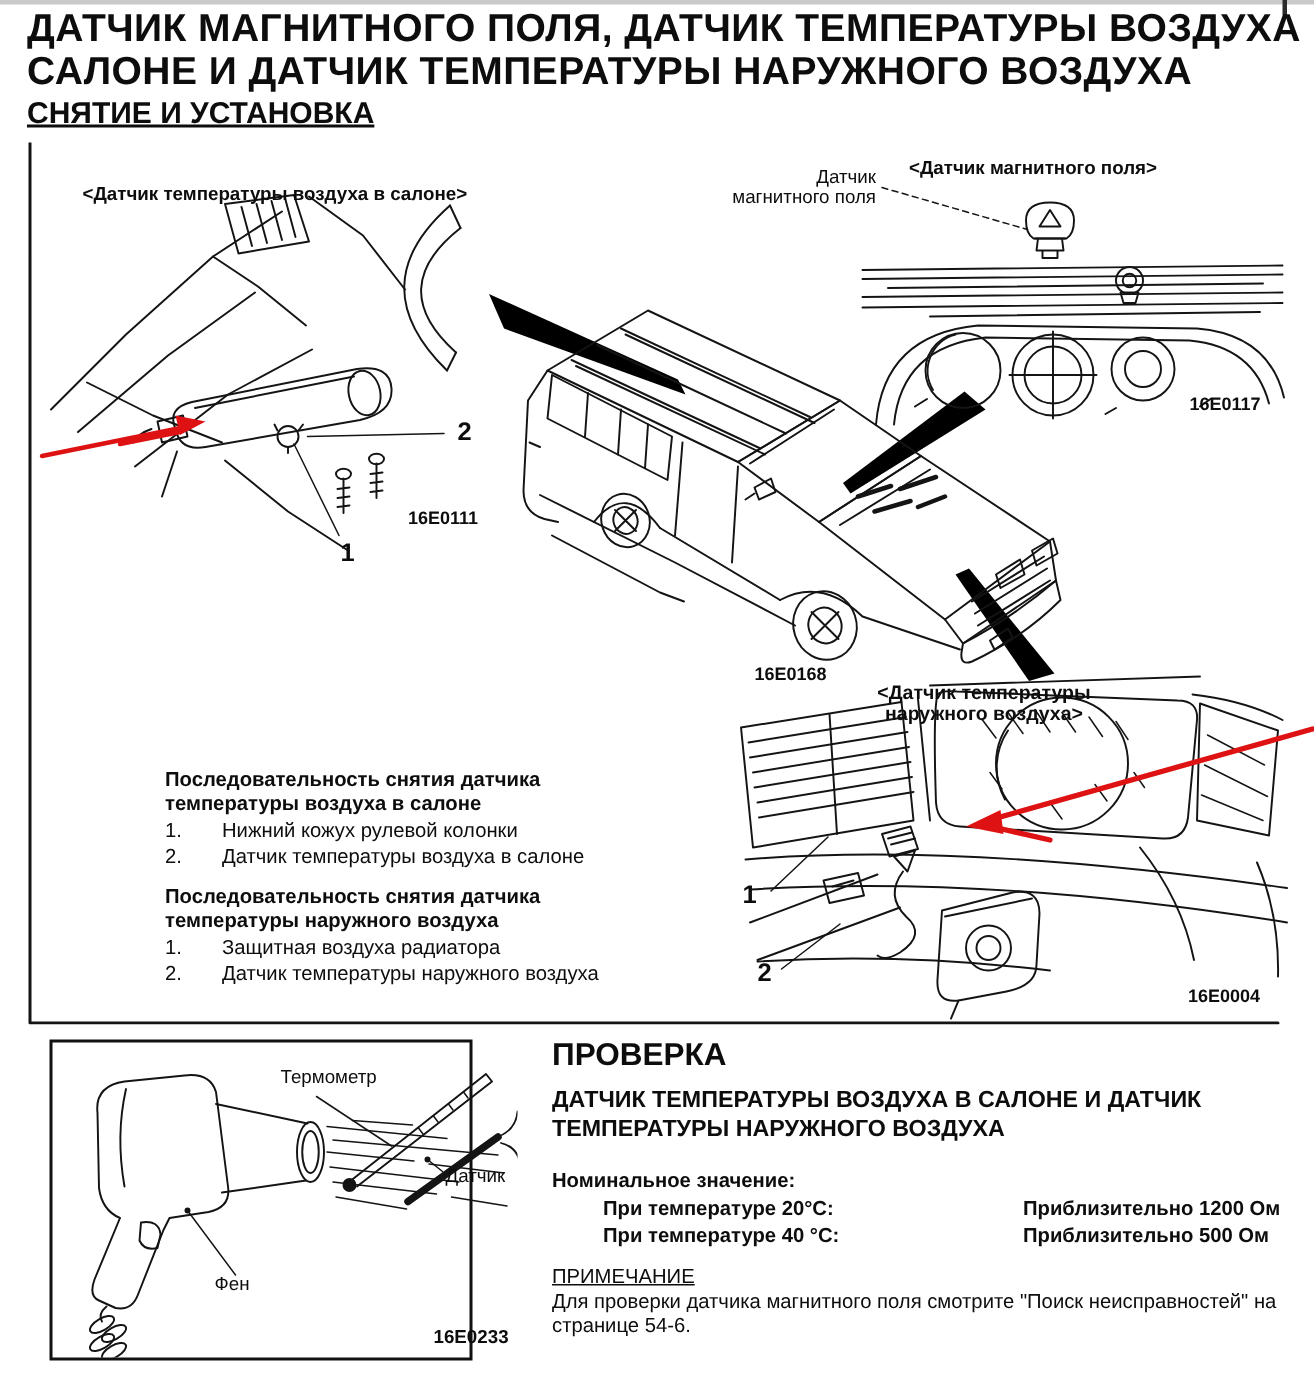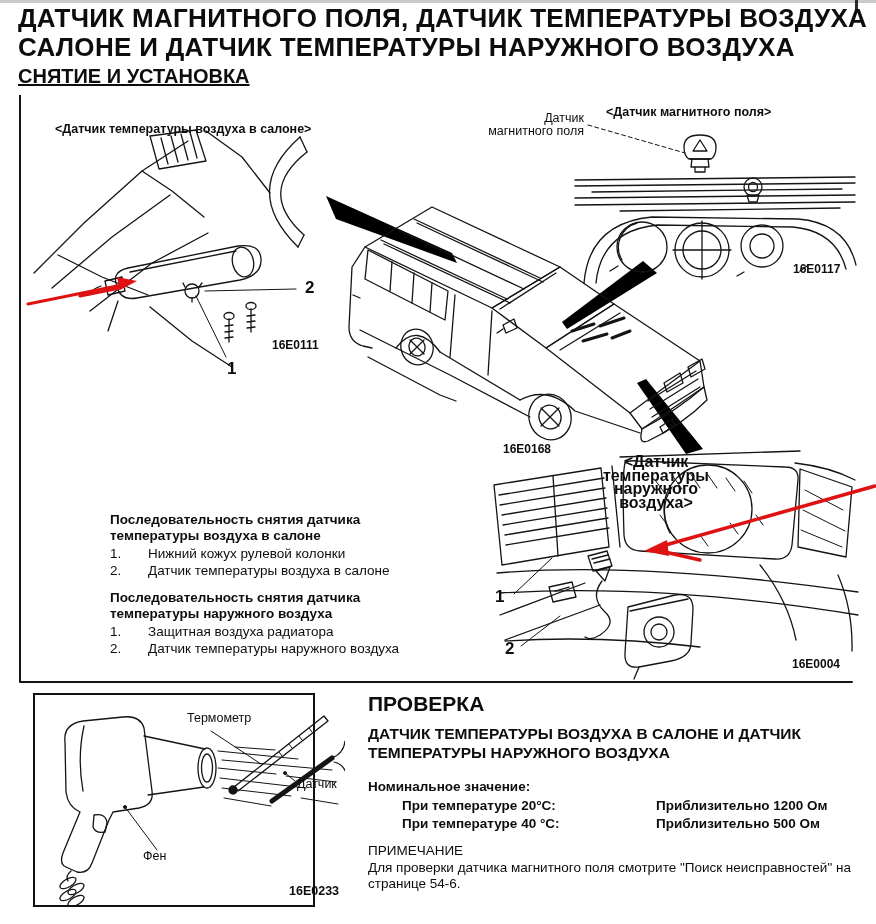--- a/index.html
+++ b/index.html
@@ -6,41 +6,41 @@
   .page{position:relative;width:876px;height:924px;background:#ffffff;overflow:hidden;
         font-family:"Liberation Sans",sans-serif;color:#0d0d0d;}
   
   .hdr{position:absolute;left:18px;top:4px;width:850px;}
   .t1{font-size:26px;font-weight:bold;line-height:29px;letter-spacing:.3px;white-space:nowrap;}
   .t2{font-size:20px;font-weight:bold;line-height:22px;margin-top:3px;white-space:nowrap;text-decoration:underline;}
   
   .main-fig{position:absolute;left:0;top:95px;width:876px;height:588px;}
   .lbl{position:absolute;white-space:nowrap;}
   .cap{font-weight:bold;font-size:12.5px;}
-  .cap-center{position:absolute;font-weight:bold;font-size:16px;line-height:13.5px;text-align:center;}
+  .cap-center{position:absolute;font-weight:bold;font-size:13px;line-height:13.5px;text-align:center;}
   .code{font-weight:bold;font-size:12px;}
   .co{font-weight:bold;font-size:17px;}
   .ldr{position:absolute;font-size:12.5px;line-height:13px;text-align:right;}
   
   .seq{position:absolute;left:110px;top:417px;width:312px;}
   .seq-h{font-weight:bold;font-size:13.5px;line-height:15.5px;width:280px;margin:0 0 3px;}
   .mt{margin-top:11px;}
   .seq-row{display:flex;font-size:13.5px;line-height:16.5px;}
   .seq-num{width:38px;flex:none;}
   
   .dryer{position:absolute;left:33px;top:693px;width:282px;height:214px;border:2px solid #111;box-sizing:border-box;}
   .dl{position:absolute;font-size:12.5px;white-space:nowrap;}
   .insp{position:absolute;left:368px;top:692px;width:502px;}
   .insp-h{font-size:21px;font-weight:bold;margin:0 0 9px;}
   .insp-sub{font-size:15.5px;font-weight:bold;line-height:18.5px;width:474px;margin:0 0 17px;}
   .insp-body{font-size:13.5px;line-height:15.5px;width:492px;margin:0 0 9px;}
   .nominal{font-size:13.5px;font-weight:bold;margin:0 0 3px;}
   .vrow{display:flex;font-size:13.5px;font-weight:bold;line-height:18px;padding-left:34px;}
-  .vrow .cond{width:254px;flex:none;}
-  .note-h{font-size:13.5px;font-weight:normal;margin:10px 0 2px;}
+  .vrow .cond{width:280px;flex:none;}
+  .note-h{font-size:13.5px;font-weight:normal;margin:10px 0 2px;text-decoration:underline;}
   .note-t{font-size:13.5px;line-height:15.5px;width:492px;}
   .scan-top{position:absolute;left:0;top:0;width:876px;height:3px;background:#c9c9c9;}
   .scan-tick{position:absolute;left:855px;top:0;width:3px;height:10px;background:#2a2a2a;}
   svg{display:block;}
 </style>
 </head>
 <body>
 
 <div class="page">
   <div class="scan-top"></div>

